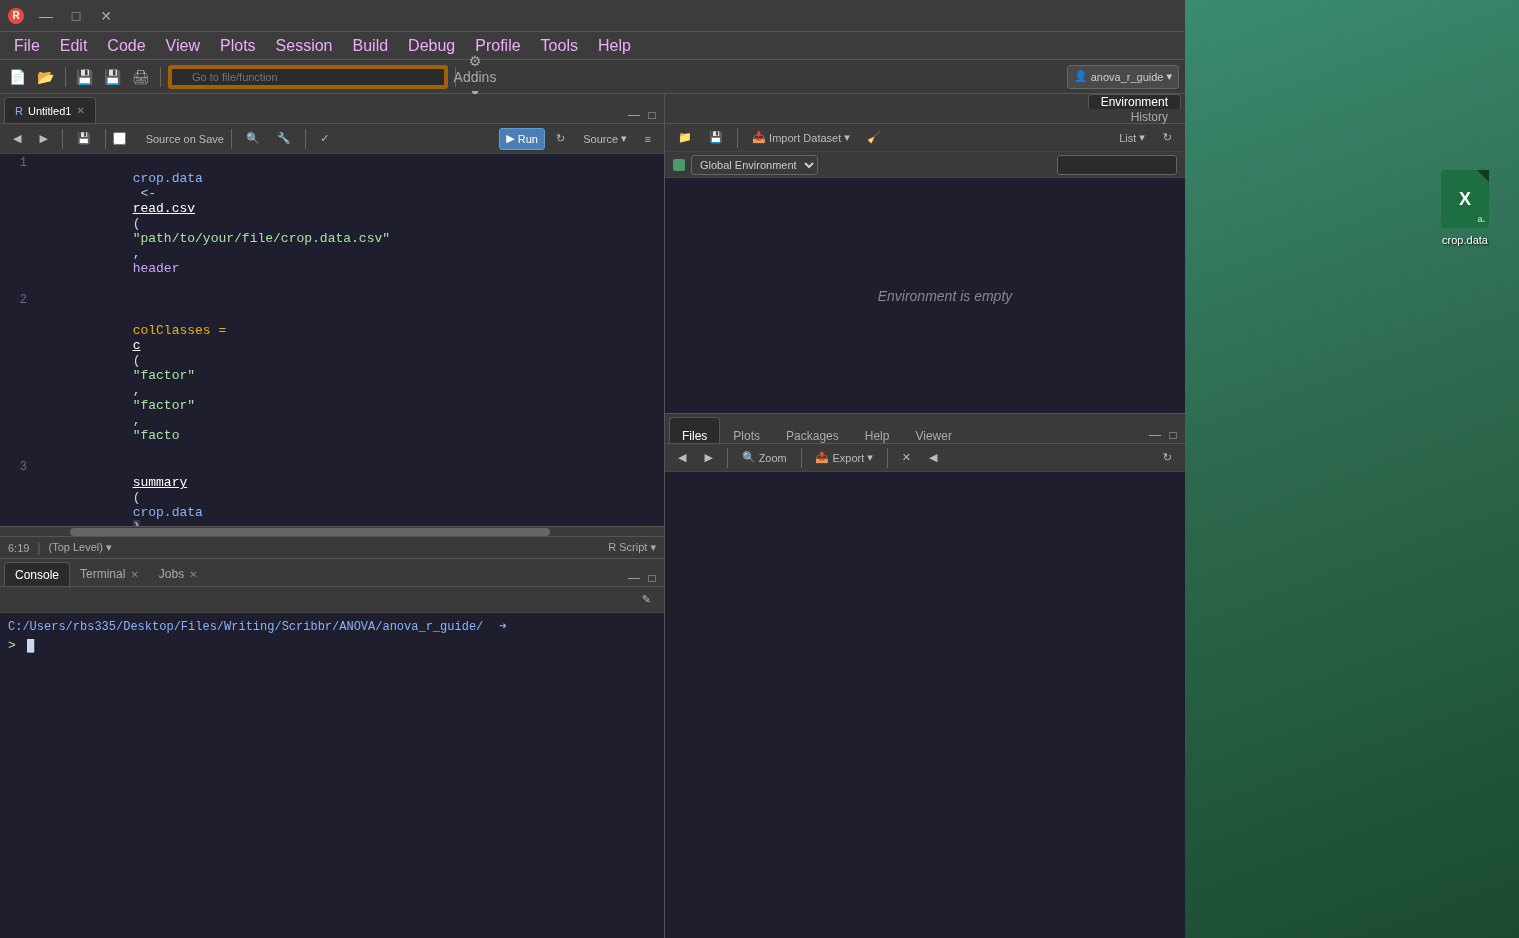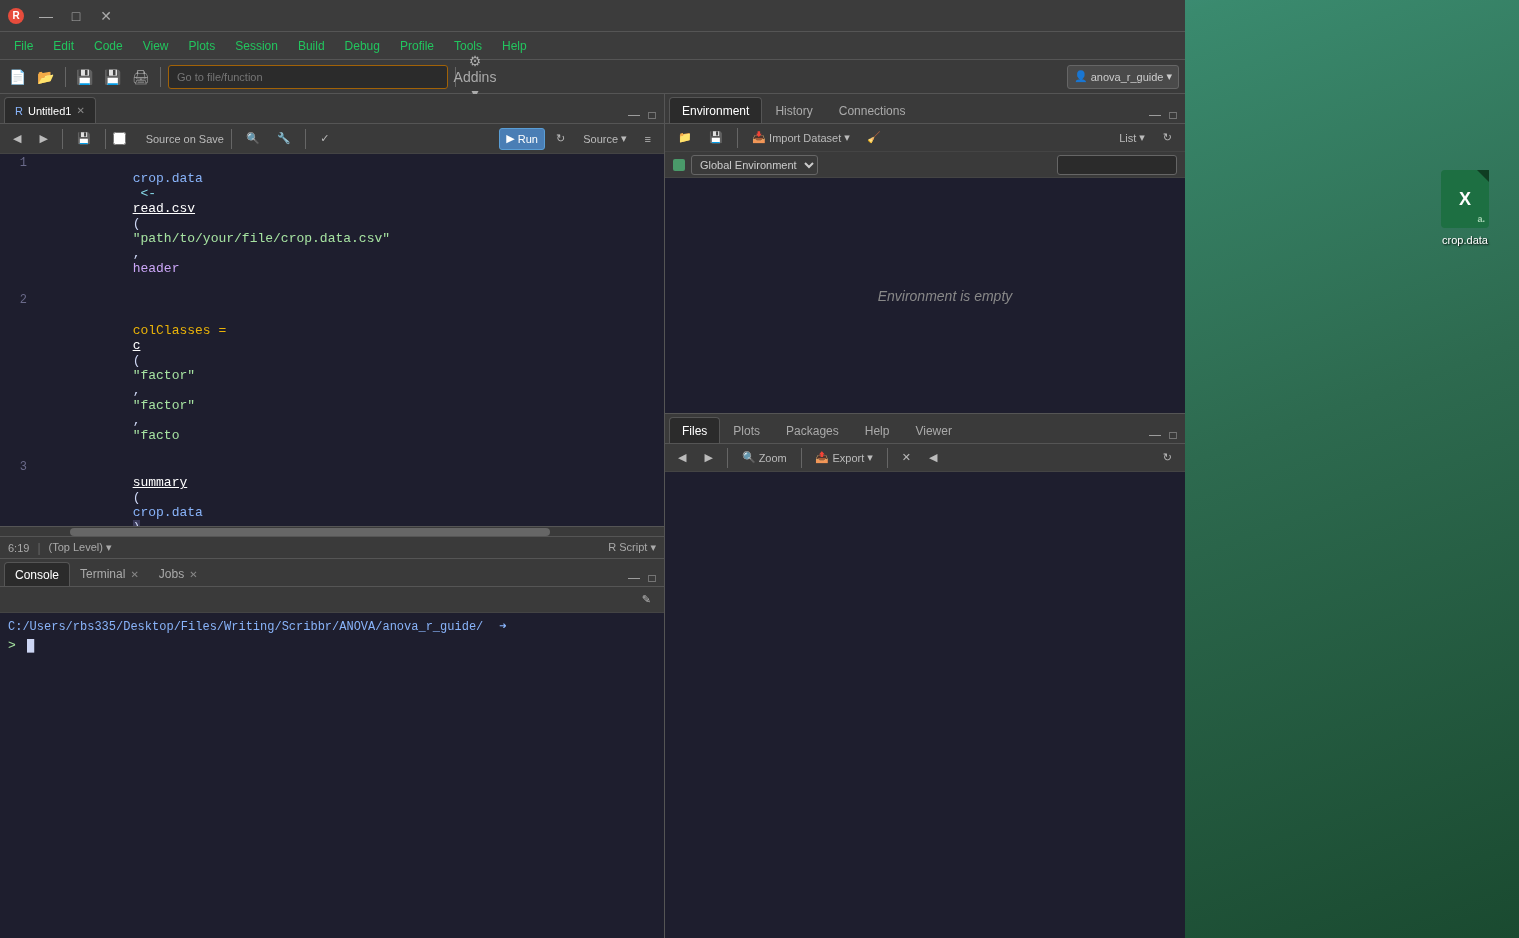--- a/index.html
+++ b/index.html
@@ -79,23 +79,23 @@
     .menu-bar {
       height: 28px;
       background: #3c3c3c;
       display: flex;
       align-items: center;
       padding: 0 4px;
       border-bottom: 1px solid #555;
     }
     .menu-item {
       padding: 4px 10px;
-      color: #22c55e;
-      cursor: pointer;
-      font-size: 12px;
+      color: #f0abfc;
+      cursor: pointer;
+      font-size: 16px;
       border-radius: 2px;
     }
 
     
     .toolbar {
       height: 34px;
       background: #3a3a3a;
       display: flex;
       align-items: center;
       padding: 0 6px;
@@ -114,24 +114,24 @@
       display: flex;
       align-items: center;
       gap: 3px;
     }
     .toolbar-sep { width: 1px; height: 20px; background: #666; margin: 0 3px; }
     .toolbar-goto {
       flex: 1;
       max-width: 280px;
       height: 24px;
       background: #2b2b2b;
-      border: 1px solid #a16207;
+      border: 4px solid #a16207;
       border-radius: 3px;
       color: #aaa;
-      padding: 0 8px;
+      padding: 0 20px;
       font-size: 11px;
     }
     .toolbar-icon-btn {
       width: 24px;
       height: 24px;
       background: transparent;
       border: none;
       color: #aaa;
       cursor: pointer;
       font-size: 14px;
@@ -360,20 +360,21 @@
       display: flex;
       flex-direction: column;
     }
     .right-tabs {
       height: 30px;
       background: #3a3a3a;
       display: flex;
       align-items: flex-end;
       padding: 0 4px;
       border-bottom: 1px solid #555;
+      flex-direction: column;
     }
     .right-tab {
       height: 26px;
       padding: 0 12px;
       background: transparent;
       border: 1px solid transparent;
       border-bottom: none;
       color: #aaa;
       font-size: 12px;
       cursor: pointer;
@@ -453,21 +454,21 @@
     .files-tab {
       height: 26px;
       padding: 0 12px;
       background: transparent;
       border: 1px solid transparent;
       border-bottom: none;
       color: #aaa;
       font-size: 12px;
       cursor: pointer;
       display: flex;
-      align-items: center;
+      align-items: flex-end;
       border-radius: 4px 4px 0 0;
     }
     .files-tab.active {
       background: #2b2b2b;
       border-color: #555;
       color: #fff;
     }
 
     .files-toolbar {
       height: 28px;

